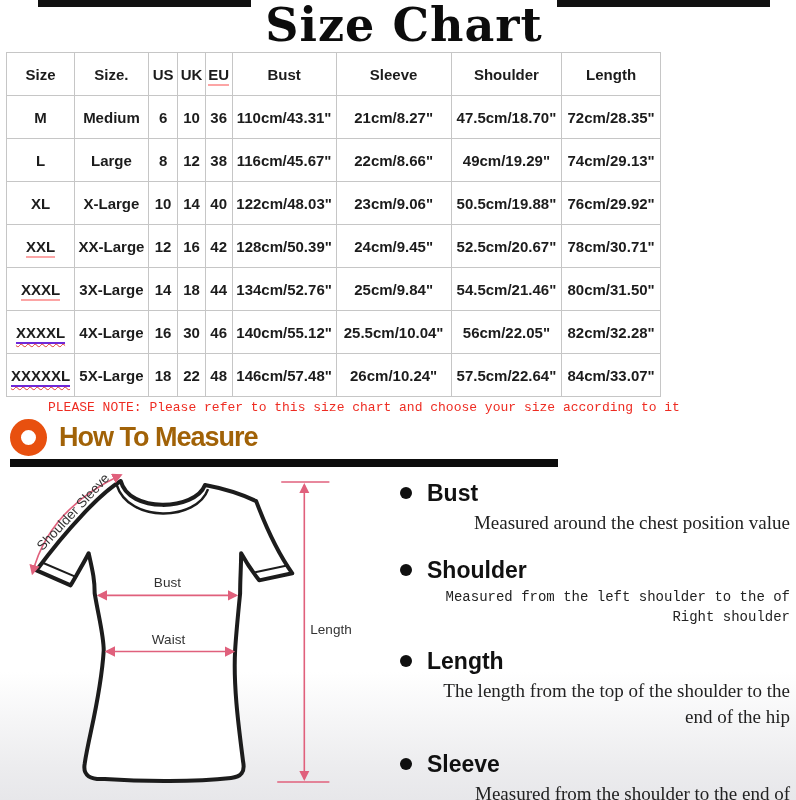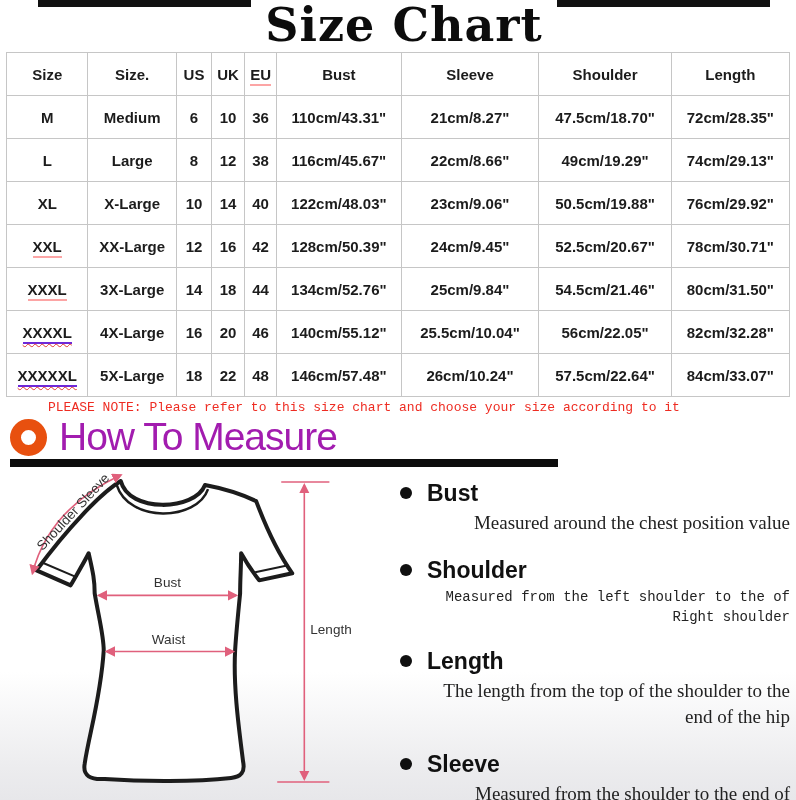--- a/index.html
+++ b/index.html
@@ -17,21 +17,21 @@
   .title-bar.right { max-width: 226px; margin-right: 2px; }
   .page-title {
     font-family: "DejaVu Serif", "Liberation Serif", serif;
     font-weight: 700; font-size: 46px; line-height: 50px;
     letter-spacing: 1px; white-space: nowrap; color: #0c0c0c;
   }
 
   
   table.size-table {
     border-collapse: collapse; table-layout: fixed;
-    width: 784px; margin: 0 6px; background: #fff;
+    width: 655px; margin: 0 6px; background: #fff;
   }
   .size-table th, .size-table td {
     border: 1px solid #c6c6c6; height: 43px;
     text-align: center; vertical-align: middle;
     font-size: 15px; font-weight: bold; color: #1c1c1c;
     padding: 0 2px; overflow: hidden; white-space: nowrap;
   }
   .u-plain { border-bottom: 2px solid #fca5a5; padding-bottom: 1px; margin-top: 24px; }
   .u-wavy  { border-bottom: 2px solid #6d28d9; padding-bottom: 1px;
              text-decoration: underline wavy #e0392e 1px; text-underline-offset: 5px; }
@@ -43,22 +43,22 @@
     margin: 2px 0 0 48px; white-space: nowrap;
   }
 
   
   .h2m-row { display: flex; align-items: center; gap: 12px; margin: 1px 0 0 10px; height: 40px; }
   .ring-icon {
     width: 37px; height: 37px; border-radius: 50%;
     border: 11px solid #e8500f; background: #fff; flex: 0 0 auto;
   }
   .h2m-title {
-    font-size: 39px; line-height: 40px; font-weight: normal;
-    letter-spacing: -1px; color: #a21caf; white-space: nowrap;
+    font-size: 27px; line-height: 40px; font-weight: bold;
+    letter-spacing: -1px; color: #a16207; white-space: nowrap;
   }
   .h2m-underline { width: 548px; height: 8px; background: #0d0d0d; margin: 2px 0 0 10px; }
 
   
   .measure-wrap { display: flex; align-items: flex-start; }
   .diagram-box { width: 382px; height: 336px; margin-left: 8px; flex: 0 0 auto; }
   .guide-col { flex: 1; padding: 12px 6px 0 10px; }
   .m-item { margin-bottom: 20px; }
   .m-head { display: flex; align-items: center; gap: 15px; }
   .m-bullet { width: 12px; height: 12px; border-radius: 50%; background: #101010; flex: 0 0 auto; }
@@ -156,21 +156,21 @@
         <td>44</td>
         <td>134cm/52.76"</td>
         <td>25cm/9.84"</td>
         <td>54.5cm/21.46"</td>
         <td>80cm/31.50"</td>
       </tr>
       <tr>
         <td><span class="u-wavy">XXXXL</span></td>
         <td>4X-Large</td>
         <td>16</td>
-        <td>20</td>
+        <td>30</td>
         <td>46</td>
         <td>140cm/55.12"</td>
         <td>25.5cm/10.04"</td>
         <td>56cm/22.05"</td>
         <td>82cm/32.28"</td>
       </tr>
       <tr>
         <td><span class="u-wavy">XXXXXL</span></td>
         <td>5X-Large</td>
         <td>18</td>

